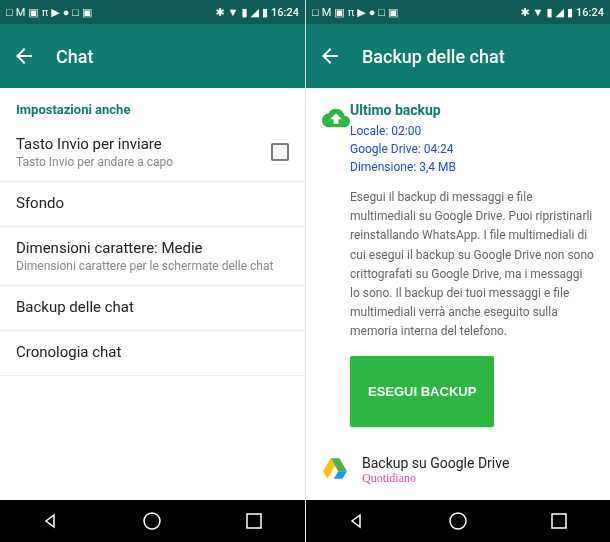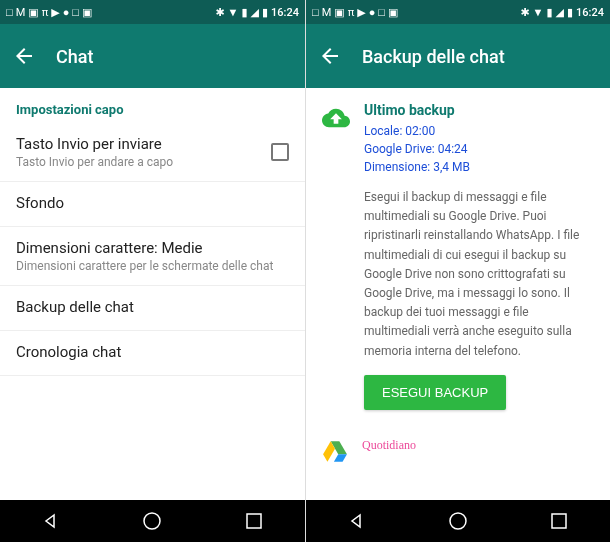--- a/index.html
+++ b/index.html
@@ -21,27 +21,27 @@
     .section-header { color: #0f7a6f; font-size: 13px; font-weight: 700; padding: 14px 16px 6px; }
     
     .list-item { padding: 12px 16px; border-bottom: 1px solid #eee; cursor: pointer; }
     .list-item .primary { font-size: 15px; color: #222; margin-bottom: 2px; }
     .list-item .secondary { font-size: 12px; color: #888; }
     .list-item.with-checkbox { display: flex; align-items: center; }
     .list-item.with-checkbox .text-block { flex: 1; }
     .checkbox { width: 18px; height: 18px; border: 2px solid #777; border-radius: 2px; margin-left: 12px; }
     
     .backup-content { padding: 14px 16px; }
-    .backup-row { display: flex; gap: 14px; }
+    .backup-row { display: flex; }
     .backup-icon { width: 28px; height: 28px; flex-shrink: 0; margin-top: 2px; }
     .backup-info { flex: 1; }
     .backup-title { color: #0f7a6f; font-size: 14px; font-weight: 700; margin-bottom: 4px; }
     .backup-detail { font-size: 12px; color: #1d4ed8; line-height: 1.5; }
     .backup-desc { font-size: 12px; color: #666; line-height: 1.6; margin-top: 12px; }
-    .backup-btn { background: #2db742; color: #fff; border: none; padding: 10px 18px; font-size: 13px; font-weight: 400; margin-top: 14px; cursor: pointer; border-radius: 2px; box-shadow: 0 1px 3px rgba(0,0,0,0.2); }
+    .backup-btn { background: #2db742; color: #fff; border: none; padding: 28px 18px; font-size: 13px; font-weight: 700; margin-top: 14px; cursor: pointer; border-radius: 2px; box-shadow: 0 1px 3px rgba(0,0,0,0.2); }
     
     .gdrive-section { padding: 14px 16px 0; display: flex; gap: 14px; }
     .gdrive-icon { width: 26px; height: 26px; flex-shrink: 0; }
     .gdrive-info { flex: 1; }
     .gdrive-title { color: #0f7a6f; font-size: 14px; font-weight: 700; margin-bottom: 8px; }
     .gdrive-item { margin-bottom: 10px; }
     .gdrive-item .primary { font-size: 14px; color: #222; }
     .gdrive-item .secondary { font-size: 12px; color: #ec4899; font-family: Liberation Serif, serif; }
     
     .nav-bar { height: 42px; background: #000; display: flex; align-items: center; justify-content: space-around; }
@@ -77,21 +77,21 @@
   <div class="app-bar">
     <div class="back">
       <svg viewBox="0 0 24 24" fill="#fff">
           <path d="M20 11H7.83l5.59-5.59L12 4l-8 8 8 8 1.41-1.41L7.83 13H20v-2z"></path>
         </svg>
     </div>
     <div class="title">Chat</div>
   </div>
 
   <div class="content">
-    <div class="section-header">Impostazioni capo</div>
+    <div class="section-header">Impostazioni anche</div>
 
     <div class="list-item with-checkbox">
       <div class="text-block">
         <div class="primary">Tasto Invio per inviare</div>
         <div class="secondary">Tasto Invio per andare a capo</div>
       </div>
       <div class="checkbox"></div>
     </div>
 
     <div class="list-item">
@@ -185,20 +185,21 @@
       <div class="gdrive-icon">
         <svg viewBox="0 0 24 24">
             <path fill="#4CAF50" d="M8 3 L16 3 L23 15 L15 15 Z"></path>
             <path fill="#2196F3" d="M15 15 L23 15 L19 22 L11 22 Z"></path>
             <path fill="#FFC107" d="M8 3 L1 15 L5 22 L12 10 Z"></path>
           </svg>
       </div>
       <div class="gdrive-info">
 
         <div class="gdrive-item">
+          <div class="primary">Backup su Google Drive</div>
           <div class="secondary">Quotidiano</div>
         </div>
 
 
       </div>
     </div>
   </div>
 
   <div class="nav-bar">
     <div class="nav-btn">

